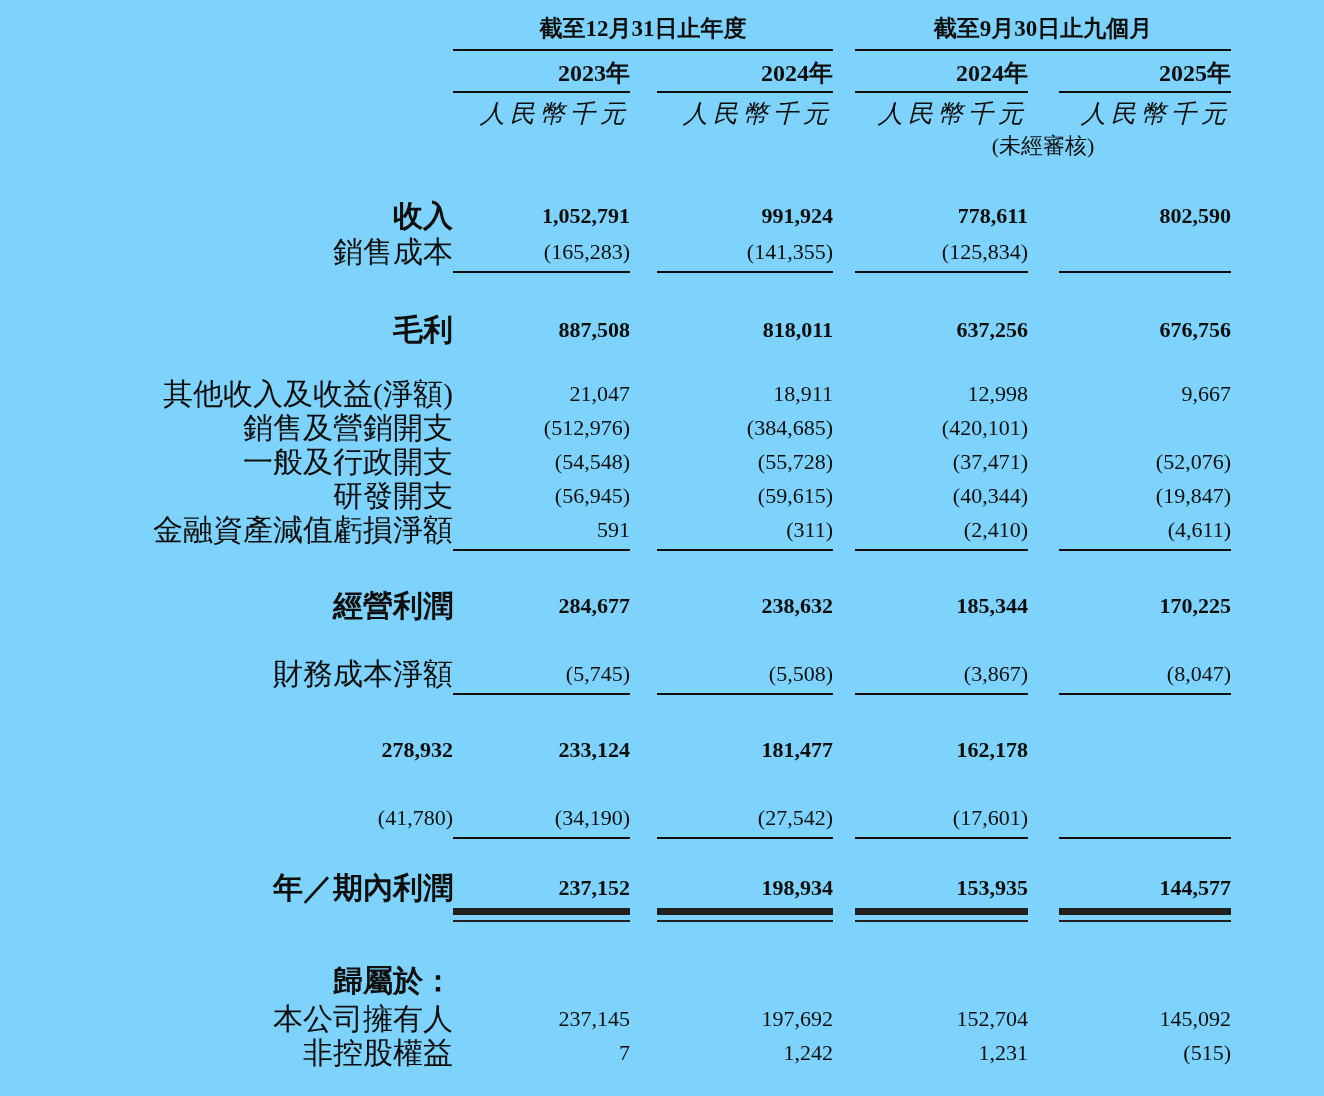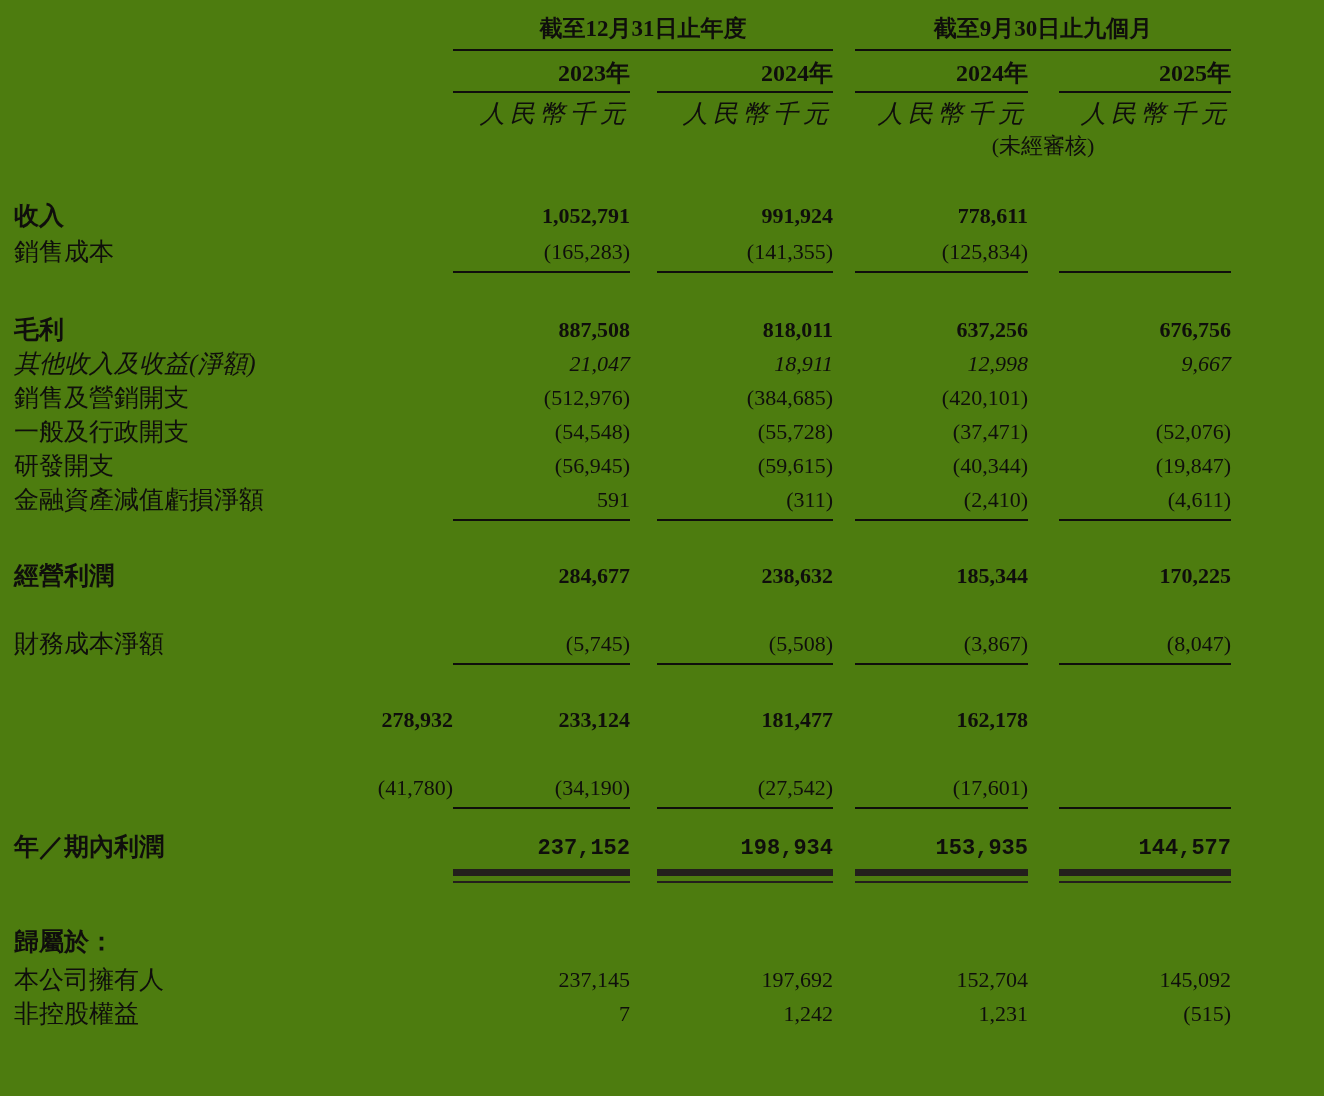--- a/index.html
+++ b/index.html
@@ -1,28 +1,28 @@
 <!DOCTYPE html>
 <html><head>
 <meta charset="utf-8">
 <style>
   html,body{margin:0;padding:0;background:#ffffff;}
   .page{
     position:relative;
     width:1324px;height:1096px;
-    background:#4d7c0f;
+    background:#7dd3fc;
     color:#0f0e0c;
     font-family:"Liberation Serif","DejaVu Serif",serif;
     overflow:hidden;
     box-sizing:border-box;
     padding-top:14px;
   }
   
   .row{display:grid;grid-template-columns:453px 177px 203px 195px 203px;align-items:end;}
-  .row .lbl{padding-left:14px;font-size:25px;line-height:34px;text-align:left;}
+  .row .lbl{padding-left:39px;font-size:30px;line-height:34px;text-align:right;}
   .row .num{font-size:22px;line-height:34px;text-align:right;white-space:nowrap;}
   .row.b .lbl,.row.b .num{font-weight:700;}
   
   .grow{display:grid;grid-template-columns:453px 380px 22px 376px;align-items:end;}
   .gtitle{font-weight:700;font-size:23px;line-height:30px;text-align:center;}
   .grule{border-top:2.5px solid #0f0e0c;height:0;margin-top:5px;}
   .years .num{font-weight:700;font-size:24px;line-height:32px;}
   .units .num{font-style:italic;font-size:25px;letter-spacing:5px;line-height:30px;margin-top:6px;}
   .note-cell{font-size:22px;text-align:center;line-height:30px;}
   
@@ -32,22 +32,22 @@
   .c3 .rule{margin-left:22px;}
   .c4 .rule{margin-left:31px;}
   
   .dbl .bar{height:7px;background:#231f1c;margin-top:3px;}
   .dbl .thin{height:0;border-top:2.5px solid #231f1c;margin-top:5px;}
   .c2 .bar,.c2 .thin{margin-left:27px;}
   .c3 .bar,.c3 .thin{margin-left:22px;}
   .c4 .bar,.c4 .thin{margin-left:31px;}
   
   .mt40{margin-top:40px;}.mt38{margin-top:38px;}.mt34{margin-top:34px;}
-  .mt30{font-style:italic;}.mt42{margin-top:42px;}.mt2{margin-top:2px;}
-  .mt4{margin-top:4px;}.mt36{margin-top:23px;font-family:Liberation Mono, monospace;}
+  .mt30{margin-top:30px;}.mt42{margin-top:42px;}.mt2{margin-top:2px;}
+  .mt4{margin-top:4px;}.mt36{margin-top:32px;}
 </style>
 </head>
 <body>
 
 <div class="page">
 
   <div class="grow">
     <div></div>
     <div class="gtitle">截至12月31日止年度</div>
     <div></div>
@@ -96,20 +96,21 @@
     <div></div>
     <div></div>
     <div class="note-cell">(未經審核)</div>
   </div>
 
   <div class="row b mt38">
     <div class="lbl">收入</div>
     <div class="num c1">1,052,791</div>
     <div class="num c2">991,924</div>
     <div class="num c3">778,611</div>
+    <div class="num c4">802,590</div>
   </div>
 
   <div class="row mt2">
     <div class="lbl">銷售成本</div>
     <div class="num c1">(165,283)</div>
     <div class="num c3">(141,355)</div>
     <div class="num c4">(125,834)</div>
   </div>
   <div class="row rules">
     <div class="lbl"></div>

